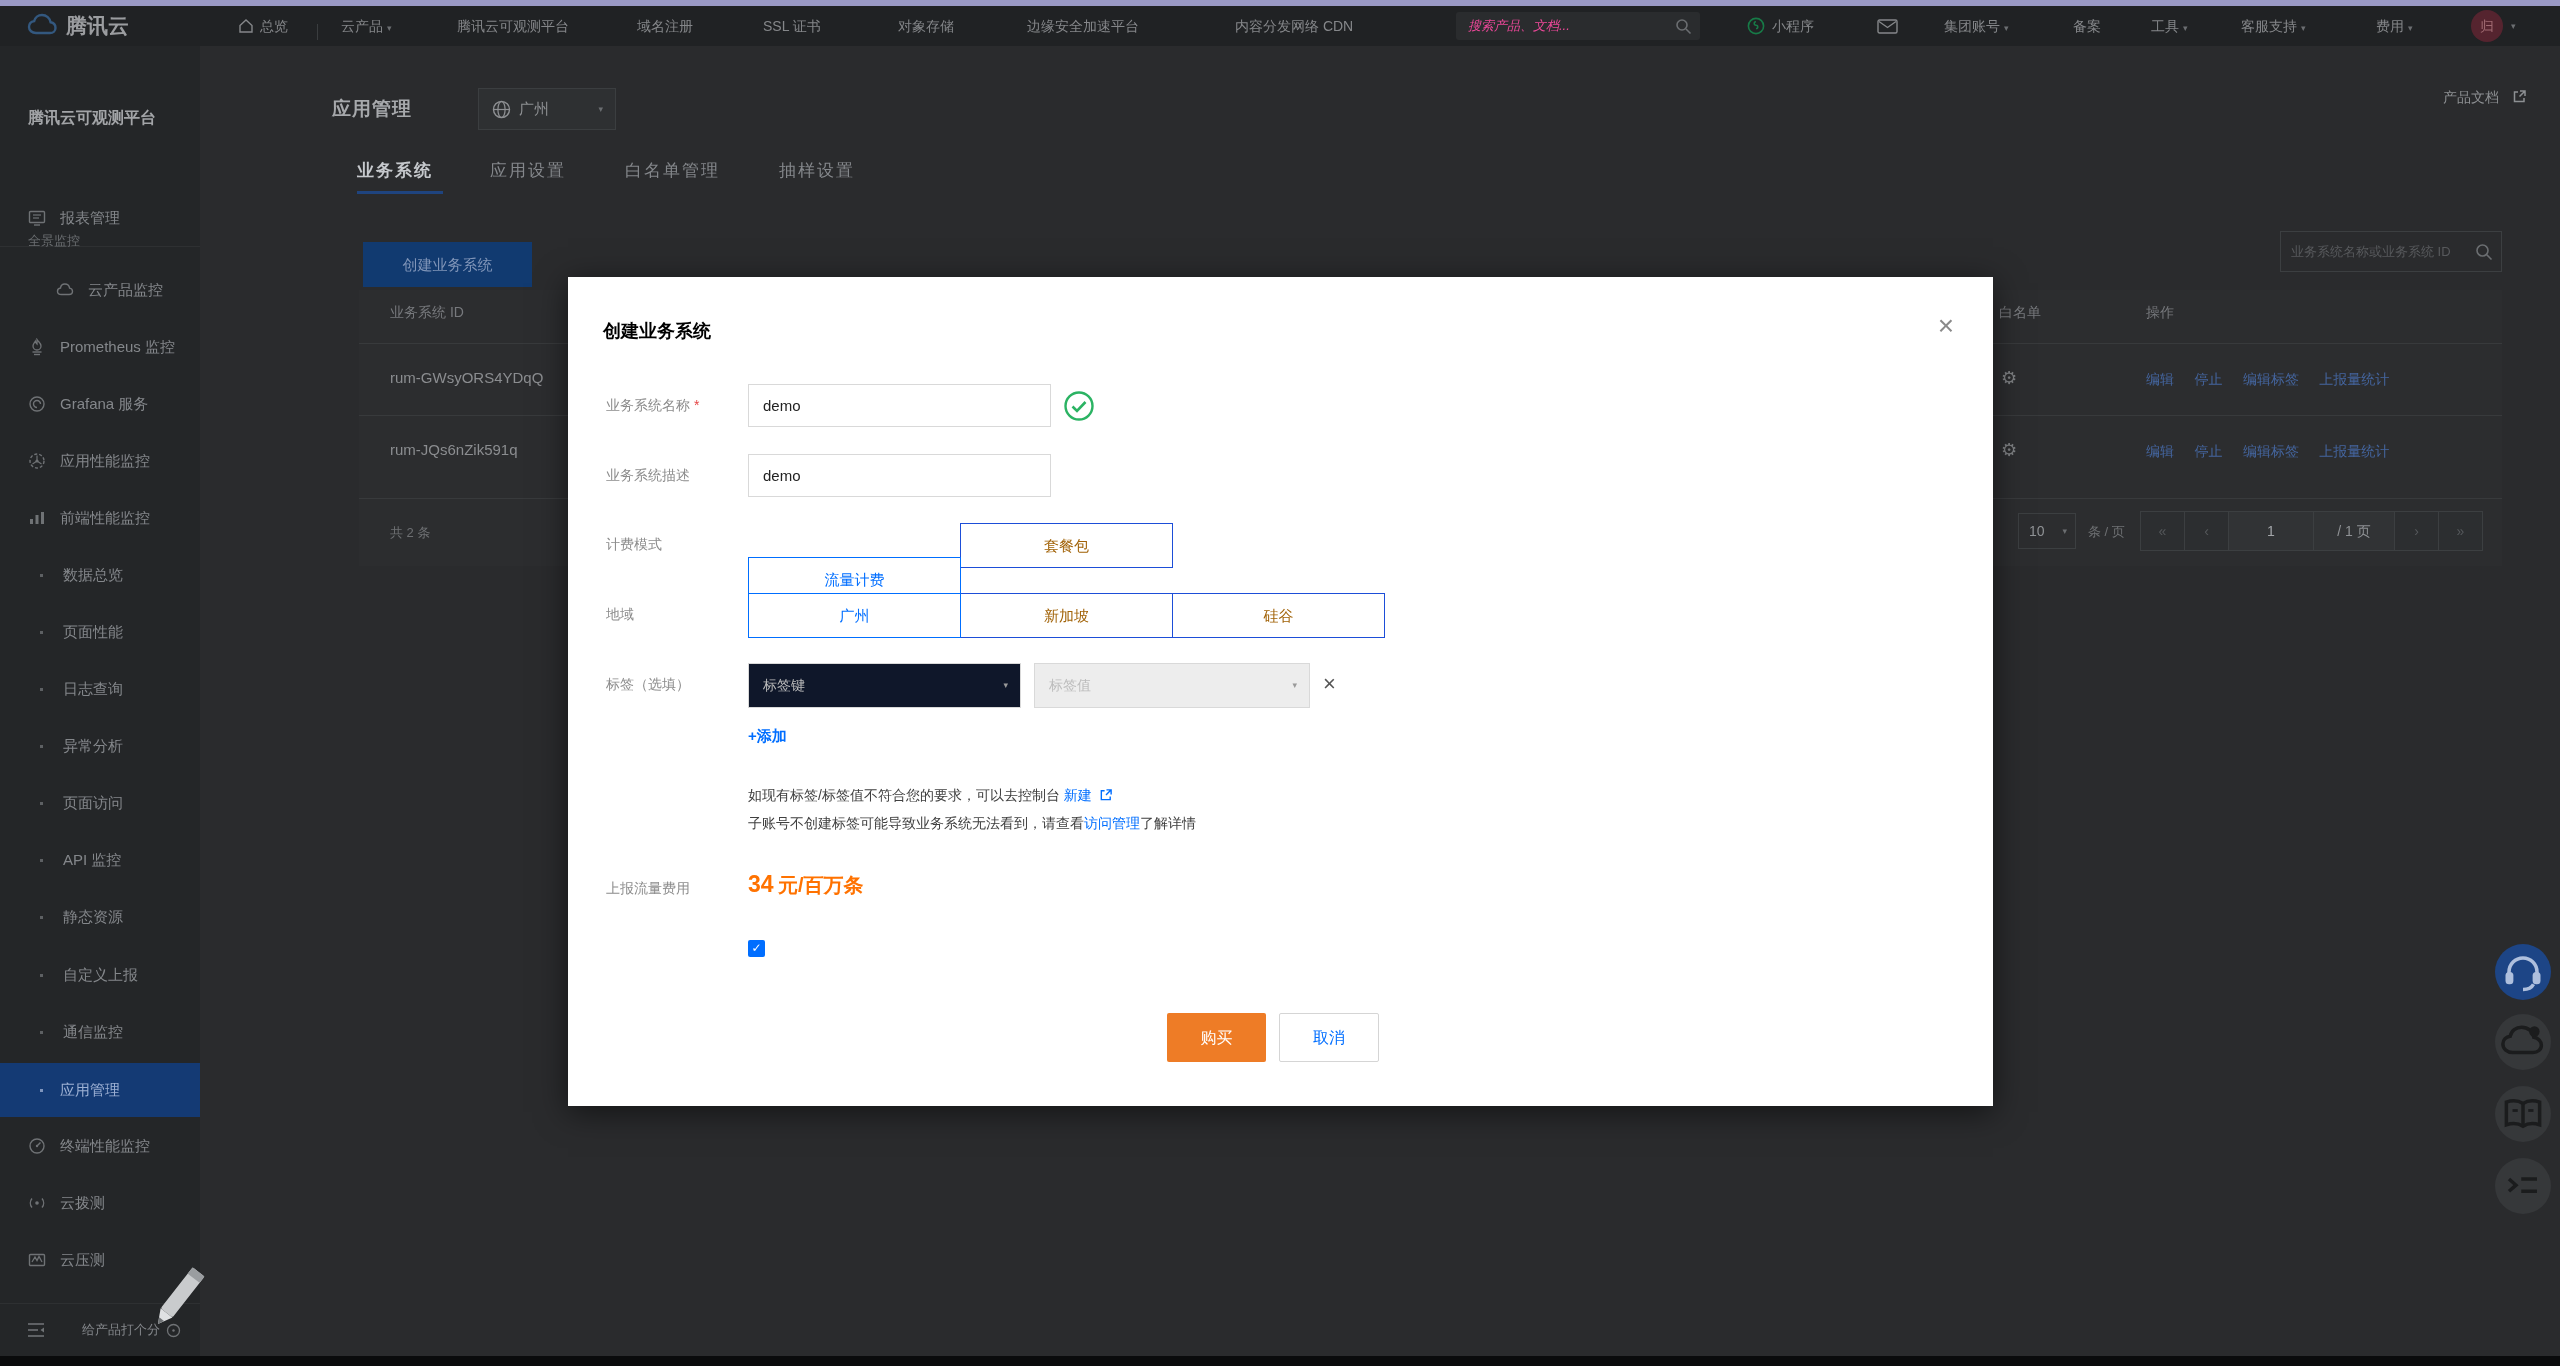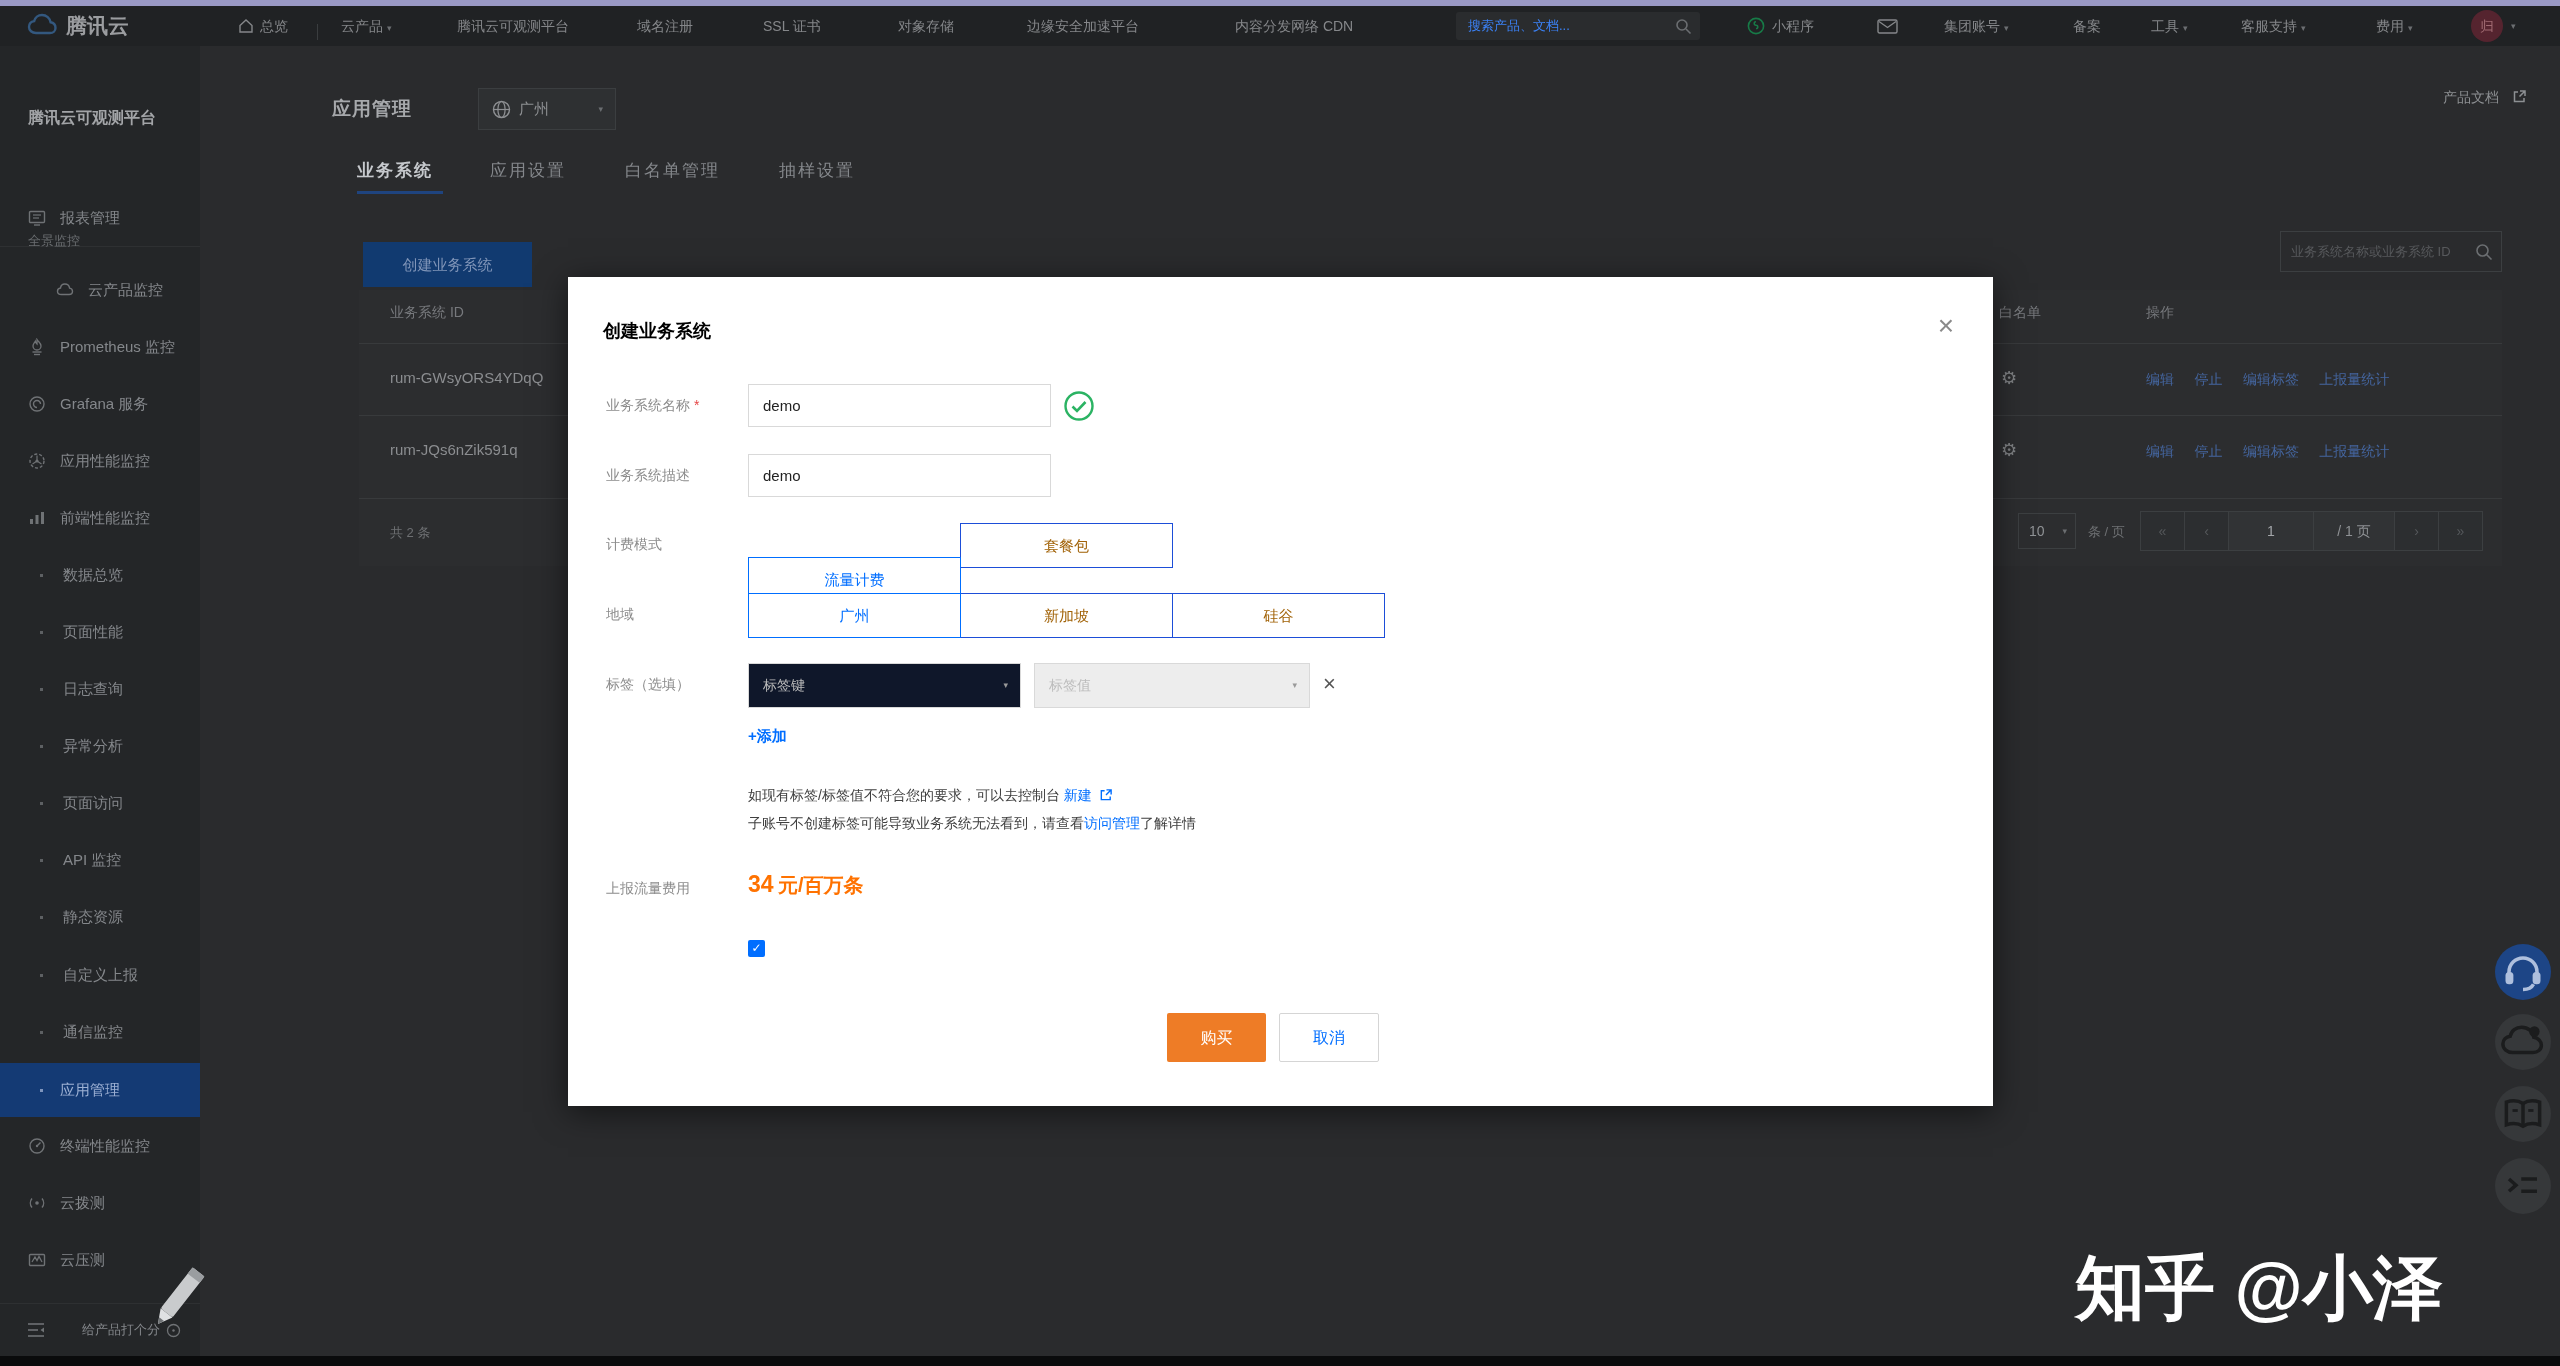--- a/index.html
+++ b/index.html
@@ -55,21 +55,21 @@
     <span class="tbi" style="left:260px;">总览</span>
     <span class="abs" style="left:317px;top:18px;width:1px;height:16px;background:#3a3d3f;"></span>
     <span class="tbi" style="left:341px;"><span>云产品</span> <span class="caret">▾</span></span>
     <span class="tbi" style="left:457px;">腾讯云可观测平台</span>
     <span class="tbi" style="left:637px;">域名注册</span>
     <span class="tbi" style="left:763px;">SSL 证书</span>
     <span class="tbi" style="left:898px;">对象存储</span>
     <span class="tbi" style="left:1027px;">边缘安全加速平台</span>
     <span class="tbi" style="left:1235px;">内容分发网络 CDN</span>
     <span class="abs" style="left:1456px;top:6px;width:244px;height:28px;background:#2a2c2e;border-radius:3px;">
-      <span class="abs" style="left:12px;top:0;height:28px;line-height:28px;font-size:13px;color:#3b82f6;">搜索产品、文档...</span>
+      <span class="abs" style="left:12px;top:0;height:28px;line-height:28px;font-size:13px;color:#ec4899;font-style:italic;">搜索产品、文档...</span>
       <span class="abs" style="right:8px;top:6px;">
         <svg width="17" height="17" viewBox="0 0 17 17">
             <circle cx="7" cy="7" r="5" fill="none" stroke="#6b6e71" stroke-width="1.6"></circle>
             <line x1="11" y1="11" x2="15.5" y2="15.5" stroke="#6b6e71" stroke-width="1.6"></line>
           </svg>
       </span>
     </span>
     <span class="tbi" style="left:1747px;top:11px;height:18px;">
       <svg width="18" height="18" viewBox="0 0 18 18">
           <circle cx="9" cy="9" r="7.6" fill="none" stroke="#177a47" stroke-width="1.6"></circle>
@@ -429,16 +429,15 @@
       <span style="font-size:23px;">34</span>
       <span style="font-size:20px;">元/百万条</span>
     </div>
 
     <div class="abs" style="left:180px;top:663px;width:17px;height:17px;background:#006eff;border-radius:2px;text-align:center;line-height:17px;color:#fff;font-size:12px;">✓</div>
 
     <div class="abs" style="left:599px;top:736px;width:99px;height:49px;background:#ee7c26;color:#fff;font-size:16px;text-align:center;line-height:49px;border-radius:2px;">购买</div>
     <div class="abs" style="left:711px;top:736px;width:100px;height:49px;background:#fff;border:1px solid #d5d5d5;box-sizing:border-box;color:#006eff;font-size:16px;text-align:center;line-height:47px;border-radius:2px;">取消</div>
   </div>
 
-  <div class="abs" style="left:2075px;top:1242px;font-size:70px;font-weight:bold;color:#ffffff;white-space:nowrap;z-index:60;">知乎 @小泽</div>
 
   <div class="abs" style="left:0;top:1356px;width:2560px;height:10px;background:#0a0b0c;"></div>
 </div>
 
 </body></html>

